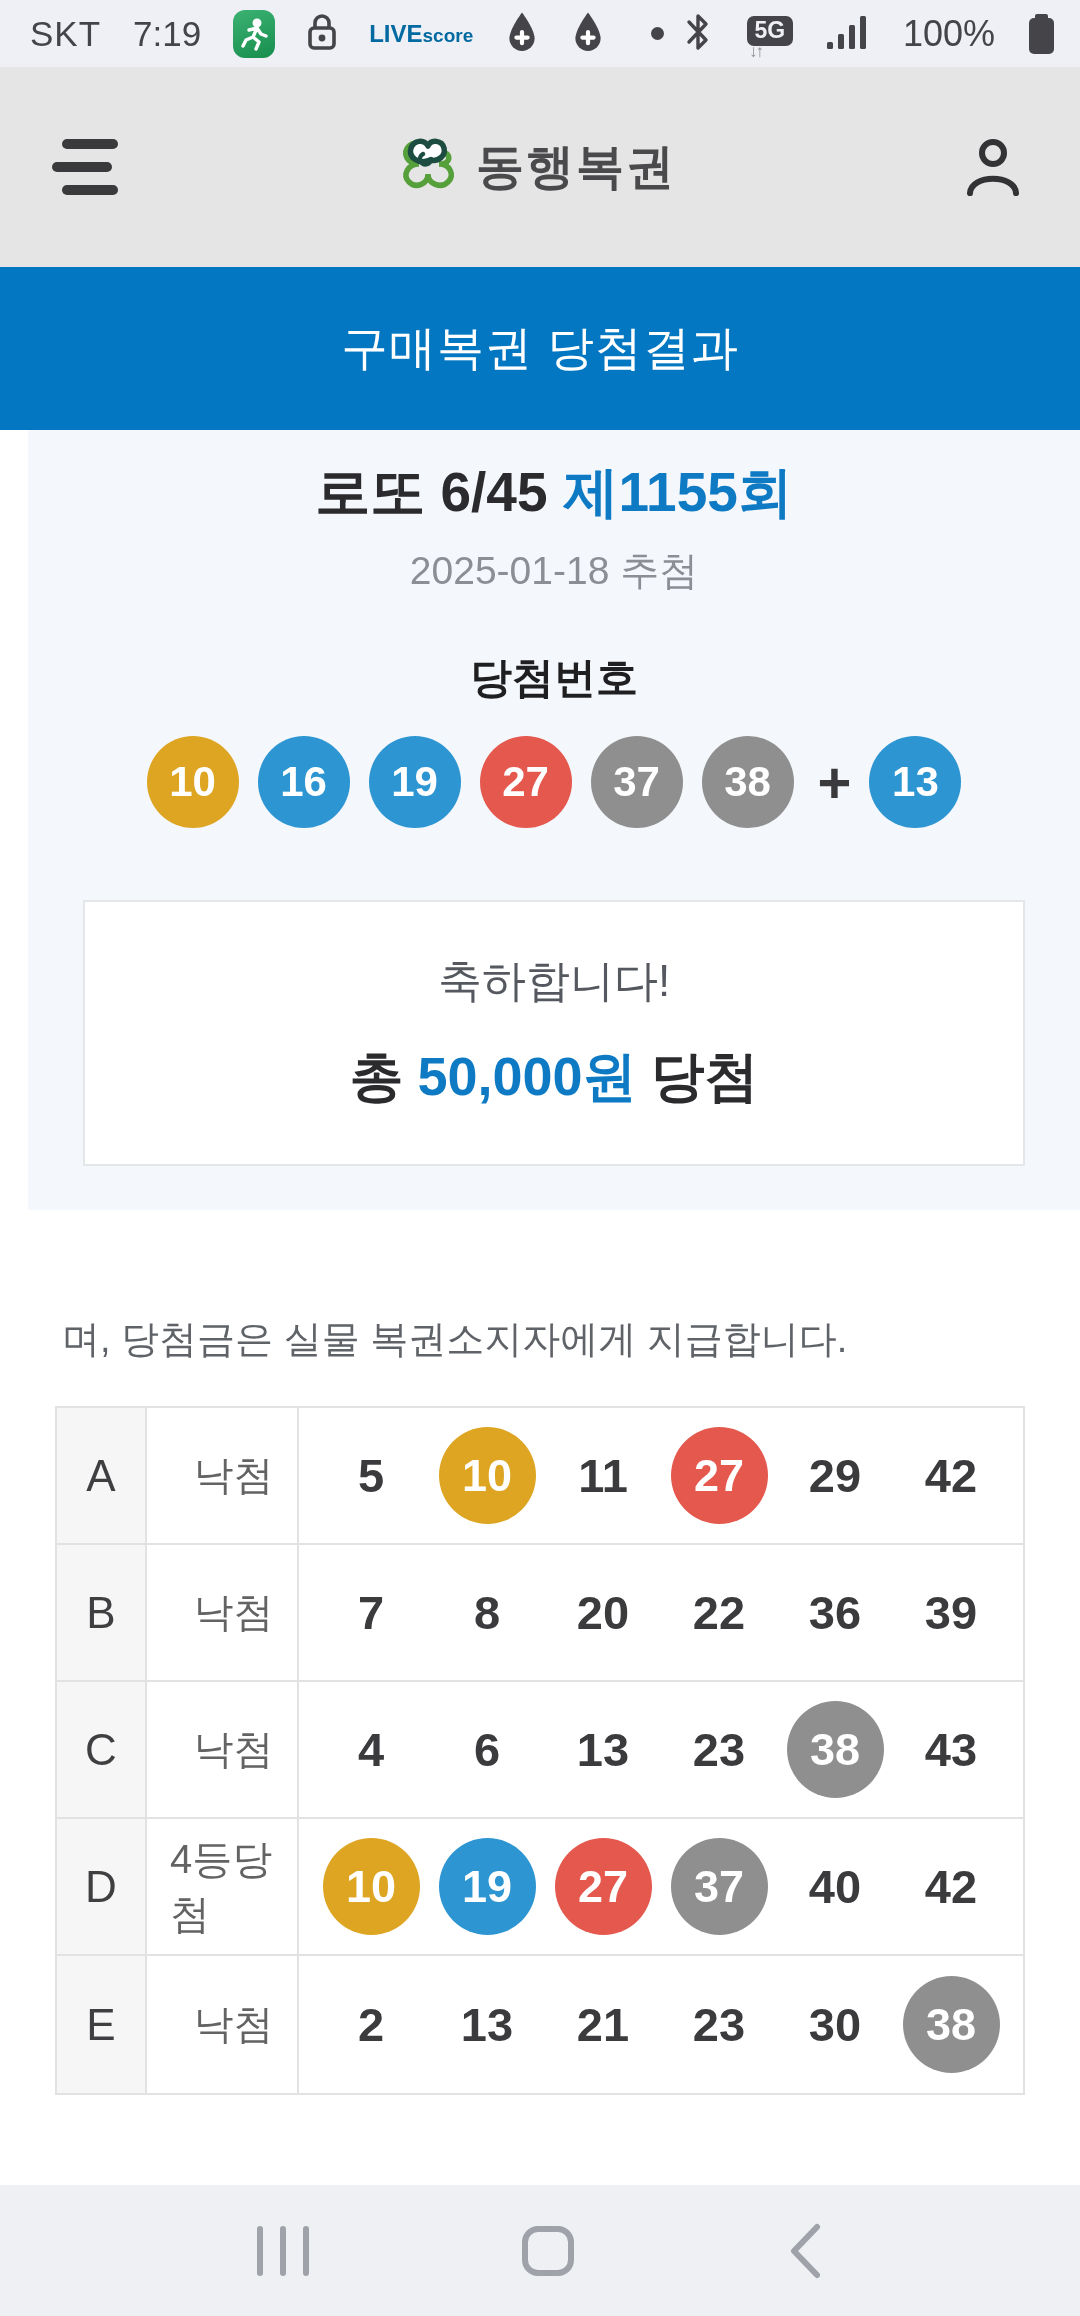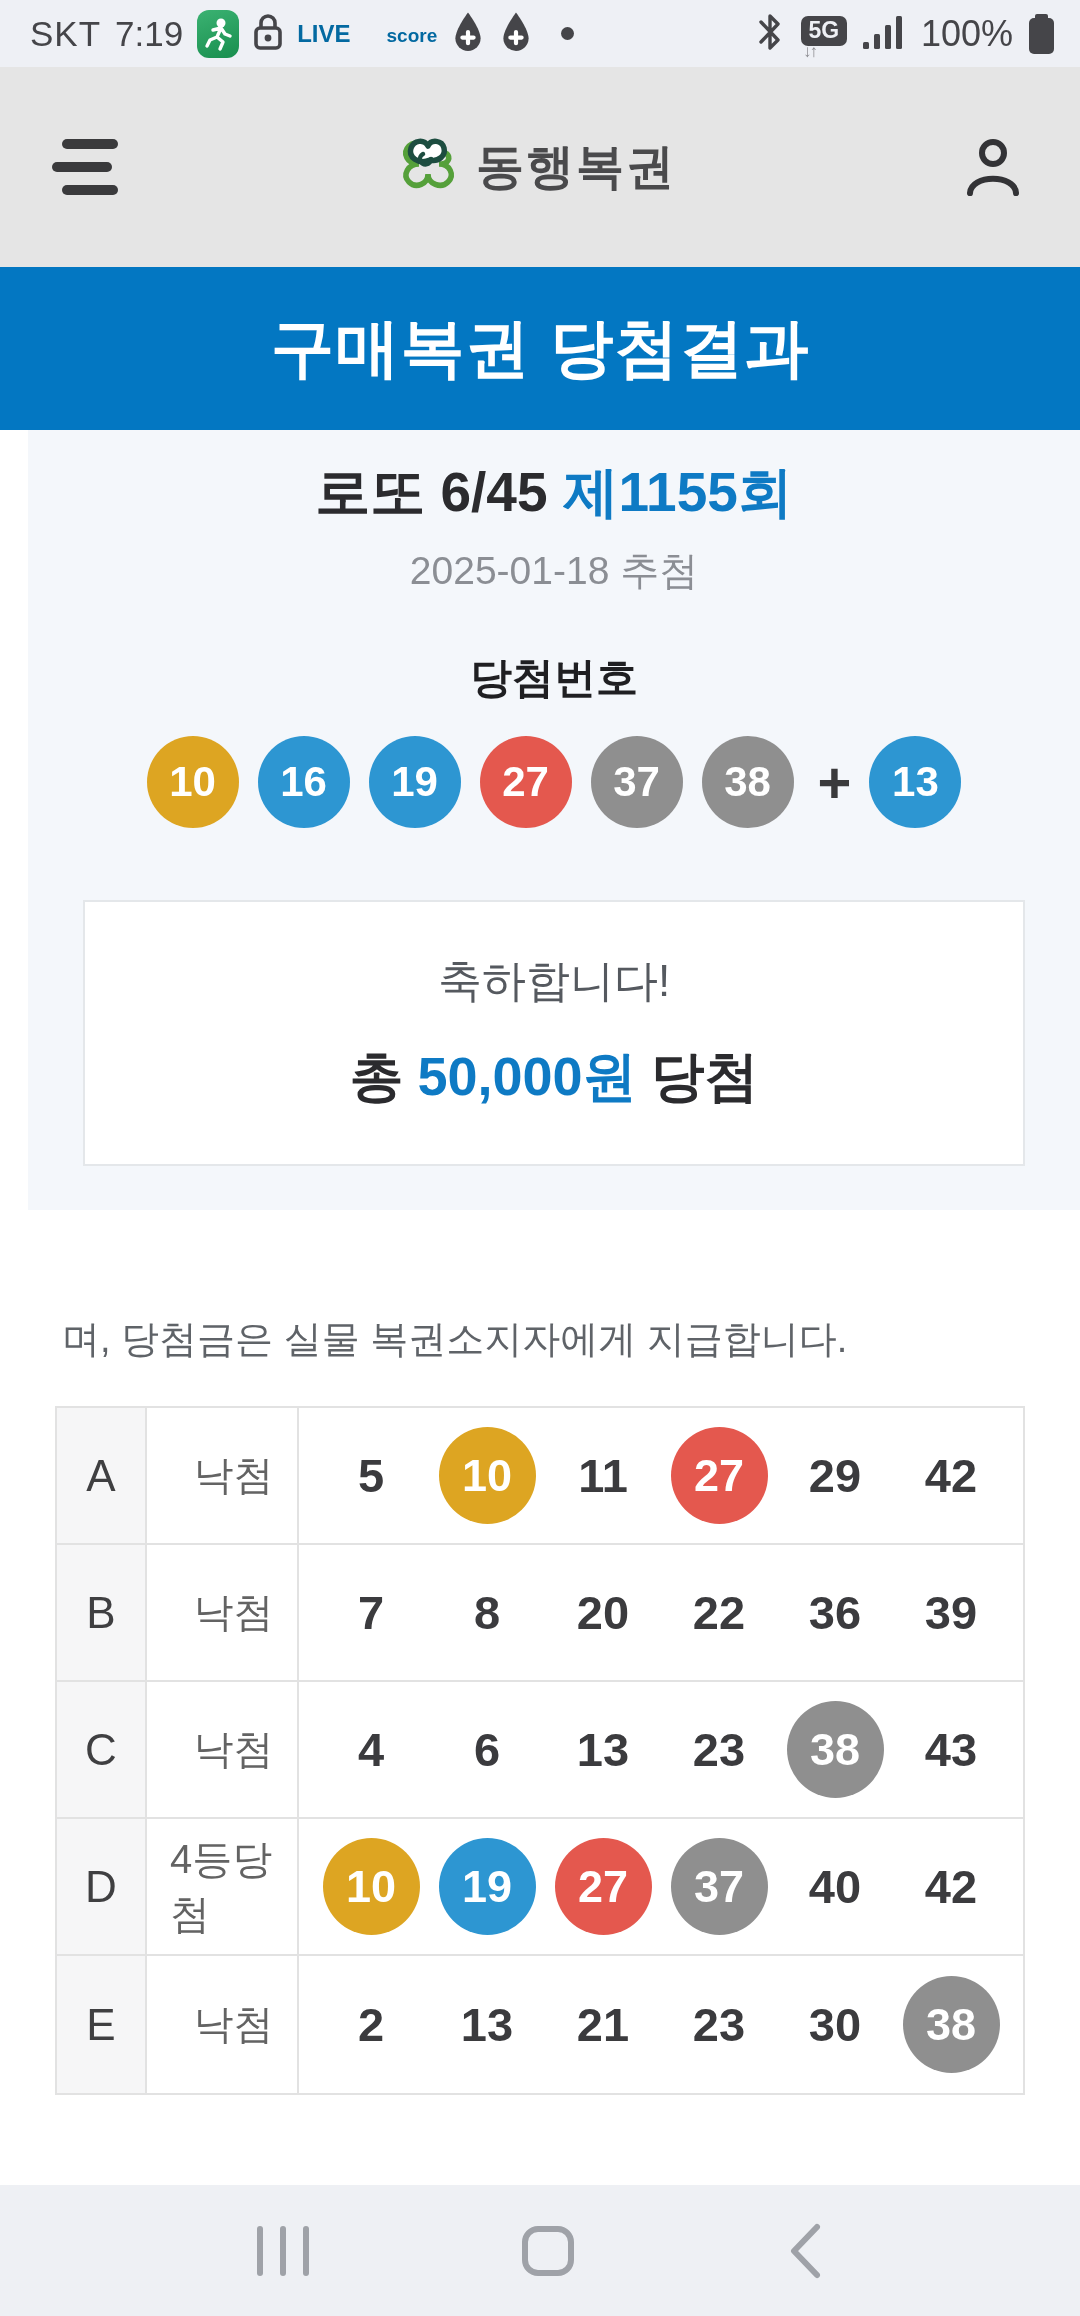--- a/index.html
+++ b/index.html
@@ -2,27 +2,27 @@
 <html lang="ko"><head>
 <meta charset="utf-8">
 <style>
   * { margin:0; padding:0; box-sizing:border-box; }
   html,body { width:1080px; height:2316px; overflow:hidden; }
   body { font-family:"Liberation Sans","DejaVu Sans",sans-serif; background:#ffffff; color:#2b2b2e; }
   .screen { width:1080px; height:2316px; display:flex; flex-direction:column; }
 
   
   .status-bar { height:67px; background:#eef0f5; display:flex; align-items:center; justify-content:space-between; padding:0 26px 0 30px; flex:none; }
-  .sb-left, .sb-right { display:flex; align-items:center; gap:14px; }
+  .sb-left, .sb-right { display:flex; align-items:center; gap:32px; }
   .sb-carrier { font-size:35px; color:#454549; letter-spacing:1px; }
   .sb-time { font-size:35px; color:#454549; }
   .app-badge { width:42px; height:48px; border-radius:12px; background:linear-gradient(160deg,#3bb272,#188e4e); display:flex; align-items:center; justify-content:center; }
   .livescore { display:flex; flex-direction:row; align-items:flex-end; line-height:0.9; color:#0369a1; }
   .livescore .l1 { font-size:24px; font-weight:bold; letter-spacing:0px; }
-  .livescore .l2 { font-size:19px; font-weight:bold;margin-left:36px; }
+  .livescore .l2 { font-size:19px; font-weight:bold; }
   .sb-dot { width:13px; height:13px; border-radius:50%; background:#454549; margin-left:14px; }
   .badge-5g { position:relative; width:50px; height:40px; margin-top:4px;text-decoration:underline;}
   .badge-5g .box { position:absolute; top:0; left:4px; width:46px; height:30px; background:#454549; border-radius:7px; color:#eef0f5; font-size:23px; font-weight:bold; display:flex; align-items:center; justify-content:center; }
   .badge-5g .arrows { position:absolute; left:6px; top:26px; font-size:17px; color:#8b8b90; letter-spacing:-2px;}
   .battery { width:25px; height:40px; position:relative; margin-left:2px;}
   .battery .nub { position:absolute; top:0; left:6px; width:13px; height:5px; background:#454549; border-radius:2px 2px 0 0; }
   .battery .cell { position:absolute; top:4px; left:0; width:25px; height:36px; background:#454549; border-radius:5px; }
   .sb-batt-text { font-size:36px; color:#454549; }
 
   
@@ -31,21 +31,21 @@
   .menu-btn span { height:10px; border-radius:5px; background:#3a3a3c; }
   .menu-btn .b1 { width:56px; margin-left:10px; }
   .menu-btn .b2 { width:60px; margin-left:0; }
   .menu-btn .b3 { width:56px; margin-left:10px; }
   .brand { display:flex; align-items:center; gap:14px; }
   .brand-text { font-size:48px; font-weight:bold; color:#4a4a4c; letter-spacing:2px; }
   .profile-btn { background:none; border:none; cursor:pointer; }
 
   
   .banner { height:163px; background:#0377c2; display:flex; align-items:center; justify-content:center; flex:none; }
-  .banner h1 { color:#ffffff; font-size:64px; font-weight:bold; letter-spacing:1px; }
+  .banner h1 { color:#ffffff; font-size:47px; font-weight:normal; letter-spacing:1px; }
 
   
   .result-section { height:780px; background:#f4f7fb; flex:none; text-align:center;margin-left:28px; }
   .game-title { padding-top:26px; font-size:55px; font-weight:bold; color:#2b2b2e; }
   .game-title .round { color:#0e7ac4; margin-left:16px; }
   .draw-date { margin-top:14px; font-size:39px; color:#8b8e94; }
   .numbers-label { margin-top:52px; font-size:42px; font-weight:bold; color:#1f1f22; }
   .balls-row { margin-top:30px; display:flex; align-items:center; justify-content:center; }
   .main-balls { display:flex; gap:19px; }
   .ball { width:92px; height:92px; border-radius:50%; color:#ffffff; font-weight:bold; font-size:42px; display:flex; align-items:center; justify-content:center; flex:none; }

